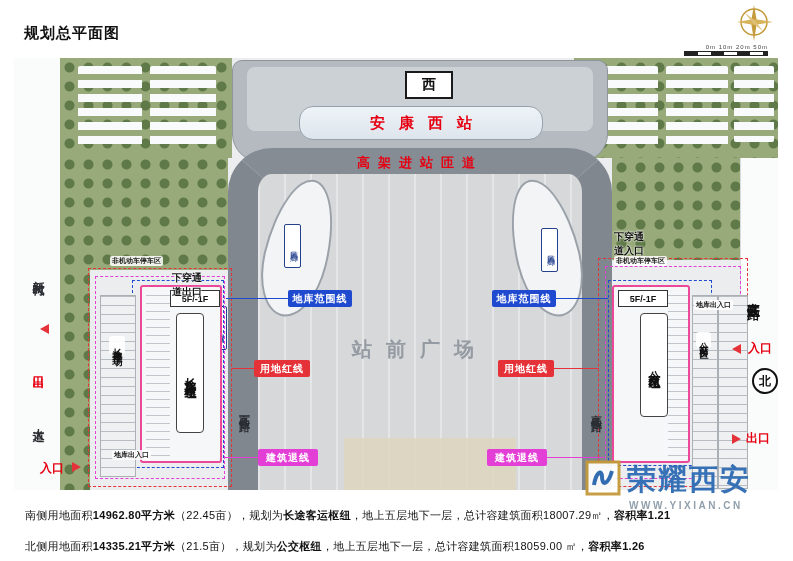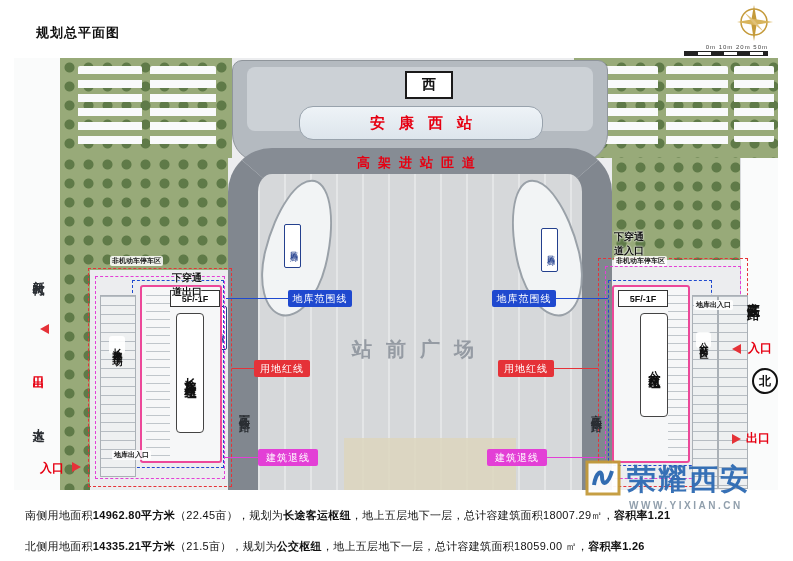--- a/index.html
+++ b/index.html
@@ -1,21 +1,21 @@
 <!DOCTYPE html>
 <html><head>
 <meta charset="utf-8">
 <style>
   html,body{margin:0;padding:0;background:#888;}
   .page{position:relative;width:793px;height:561px;background:#fff;overflow:hidden;
         font-family:"Liberation Sans","DejaVu Sans",sans-serif;color:#111;}
   .abs{position:absolute;}
 
   
-  .title{left:36px;top:24px;font-size:13px;font-weight:bold;letter-spacing:1px;}
+  .title{left:24px;top:24px;font-size:15px;font-weight:bold;letter-spacing:1px;}
   .logo{left:724px;top:4px;width:56px;height:40px;}
   .scalebar{left:684px;top:44px;width:84px;text-align:right;}
   .scalebar .lbls{font-size:6px;color:#444;letter-spacing:1px;display:block;}
   .scalebar .bar{height:3px;border:1px solid #222;margin-top:1px;
      background:repeating-linear-gradient(90deg,#222 0 13px,#fff 13px 26px);}
 
   
   .map{left:14px;top:58px;width:764px;height:432px;background:#ecedef;overflow:hidden;}
   .road{background:#fafbfb;}
   .road-l{left:0;top:0;width:46px;height:432px;border-right:1px solid #d8dadc;}
@@ -102,21 +102,21 @@
   .hub{background:#fff;border:1px solid #444;border-radius:4px;font-size:12px;font-weight:bold;
      width:26px;}
   .hub-l{left:34px;top:26px;height:118px;}
   .hub-r{left:26px;top:26px;height:102px;}
   .tiny{font-size:7px;font-weight:bold;color:#222;background:rgba(255,255,255,.85);
      padding:0 2px;border-radius:2px;white-space:nowrap;}
   .ti1{left:98px;top:392px;} .ti2{left:96px;top:198px;}
   .ti3{left:680px;top:242px;} .ti4{left:600px;top:198px;}
 
   
-  .pill{color:#fff;font-size:10px;font-weight:normal;display:flex;align-items:center;
+  .pill{color:#fff;font-size:10px;font-weight:bold;display:flex;align-items:center;
      justify-content:center;letter-spacing:1px;border-radius:2px;}
   .pill-blue{background:#1f49cf;} .pill-red{background:#e53238;} .pill-mag{background:#e33fd6;}
   .pb1{left:274px;top:232px;width:64px;height:17px;}
   .pb2{left:478px;top:232px;width:64px;height:17px;}
   .pr1{left:240px;top:302px;width:56px;height:17px;}
   .pr2{left:484px;top:302px;width:56px;height:17px;}
   .pm1{left:244px;top:391px;width:60px;height:17px;}
   .pm2{left:473px;top:391px;width:60px;height:17px;}
   .leader{height:1px;}
   .lb1{left:212px;top:240px;width:62px;background:#1f49cf;}

